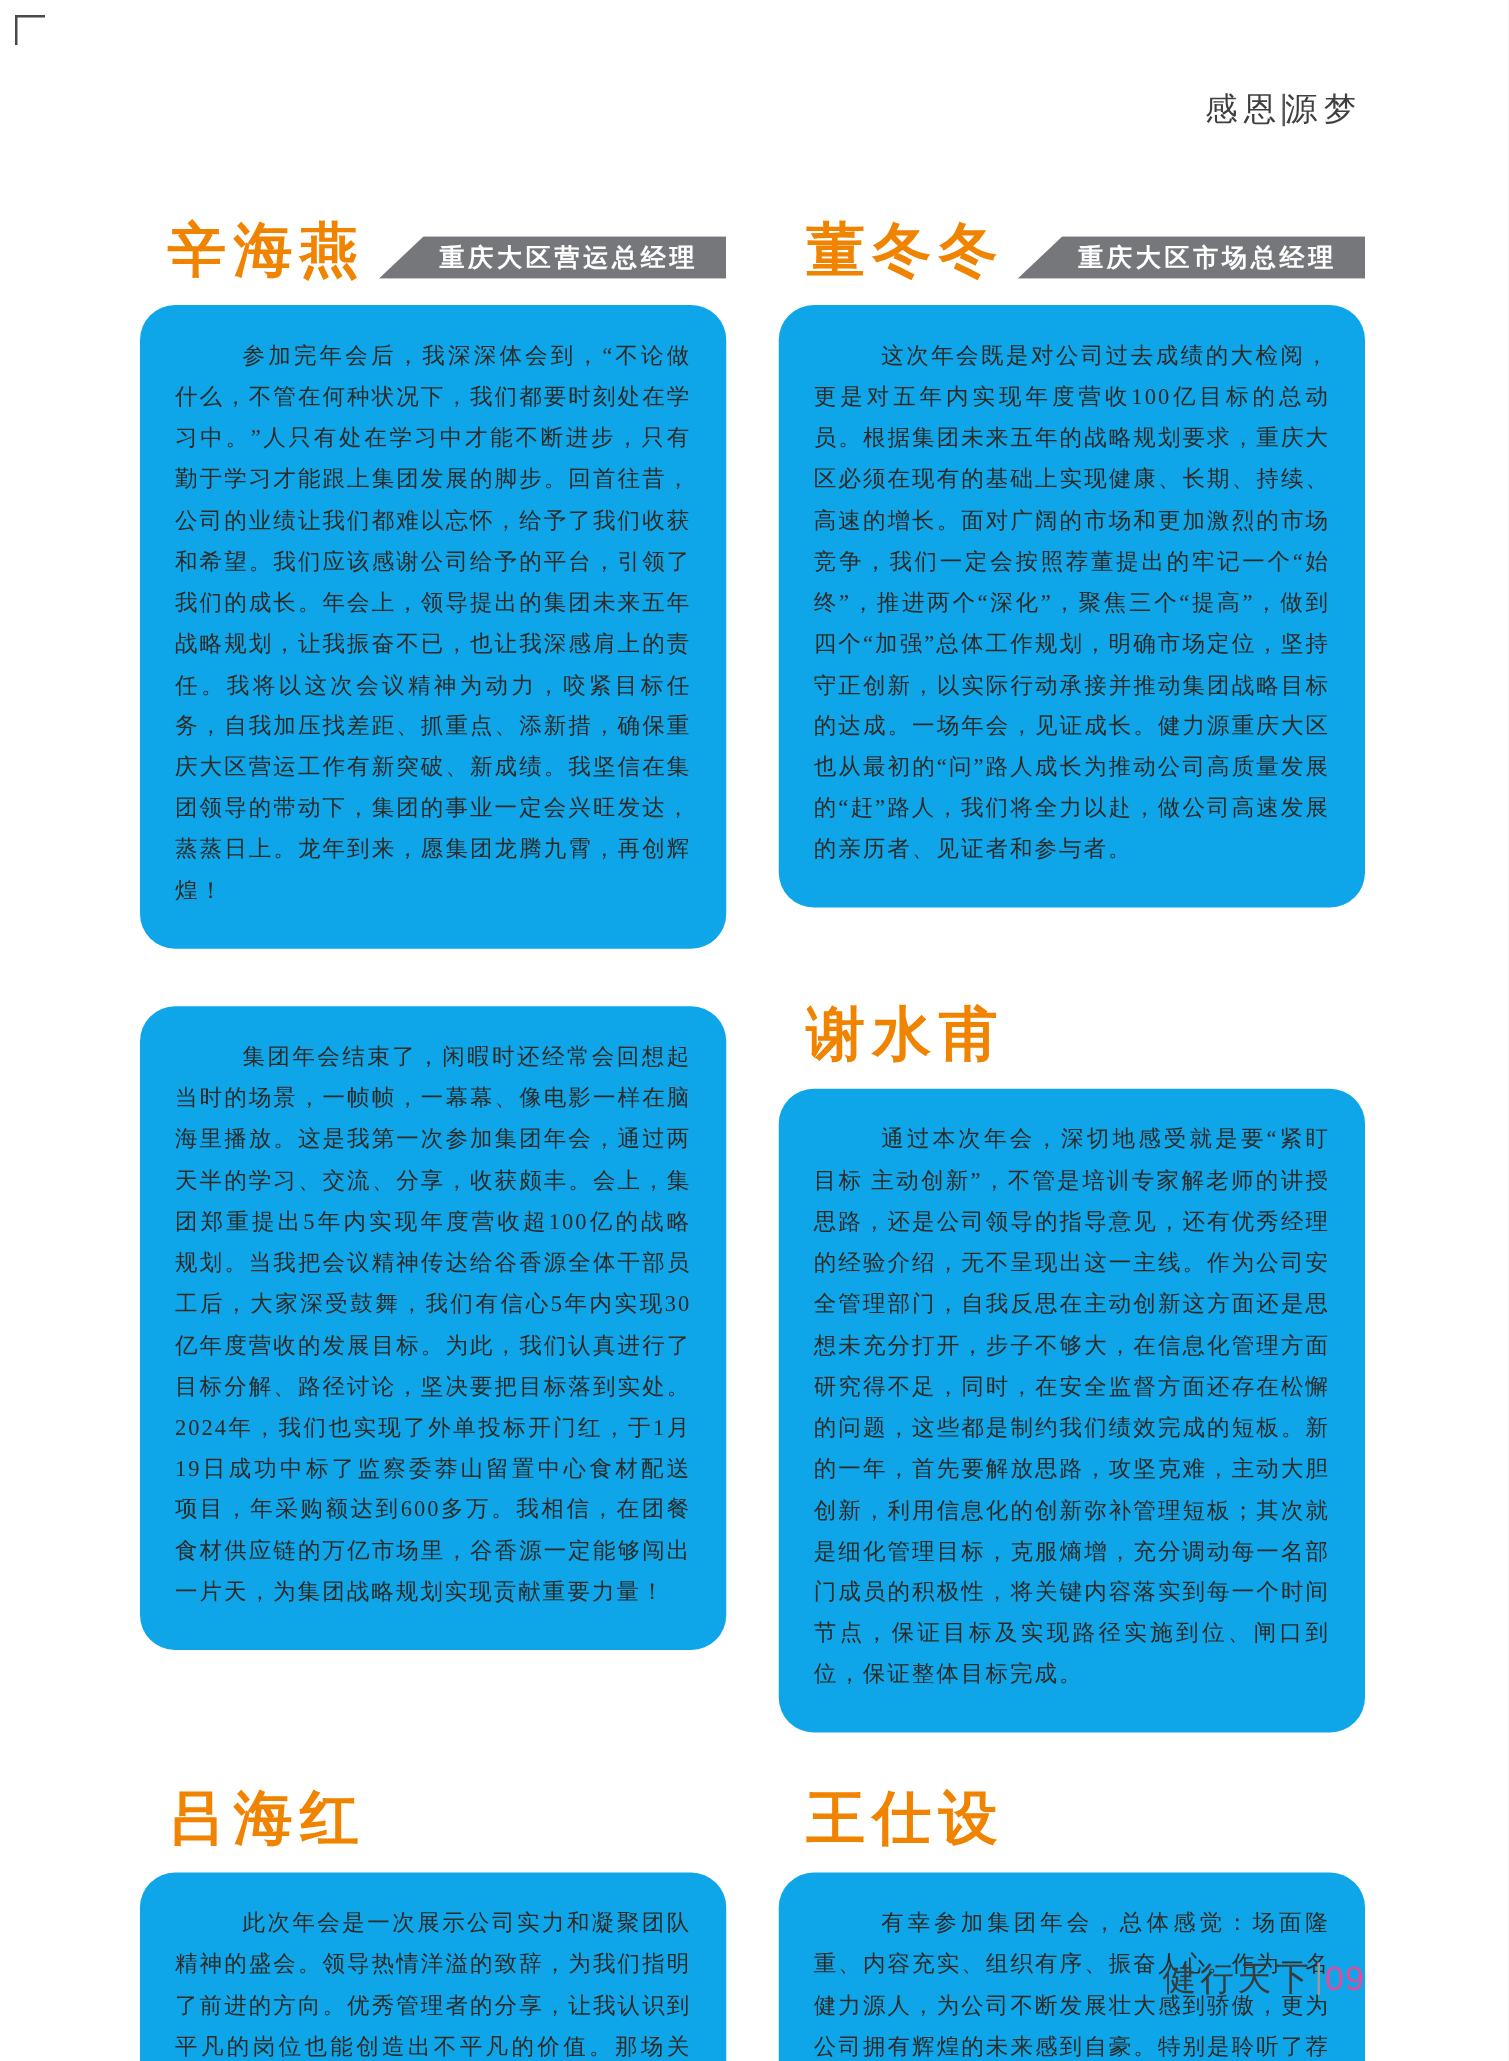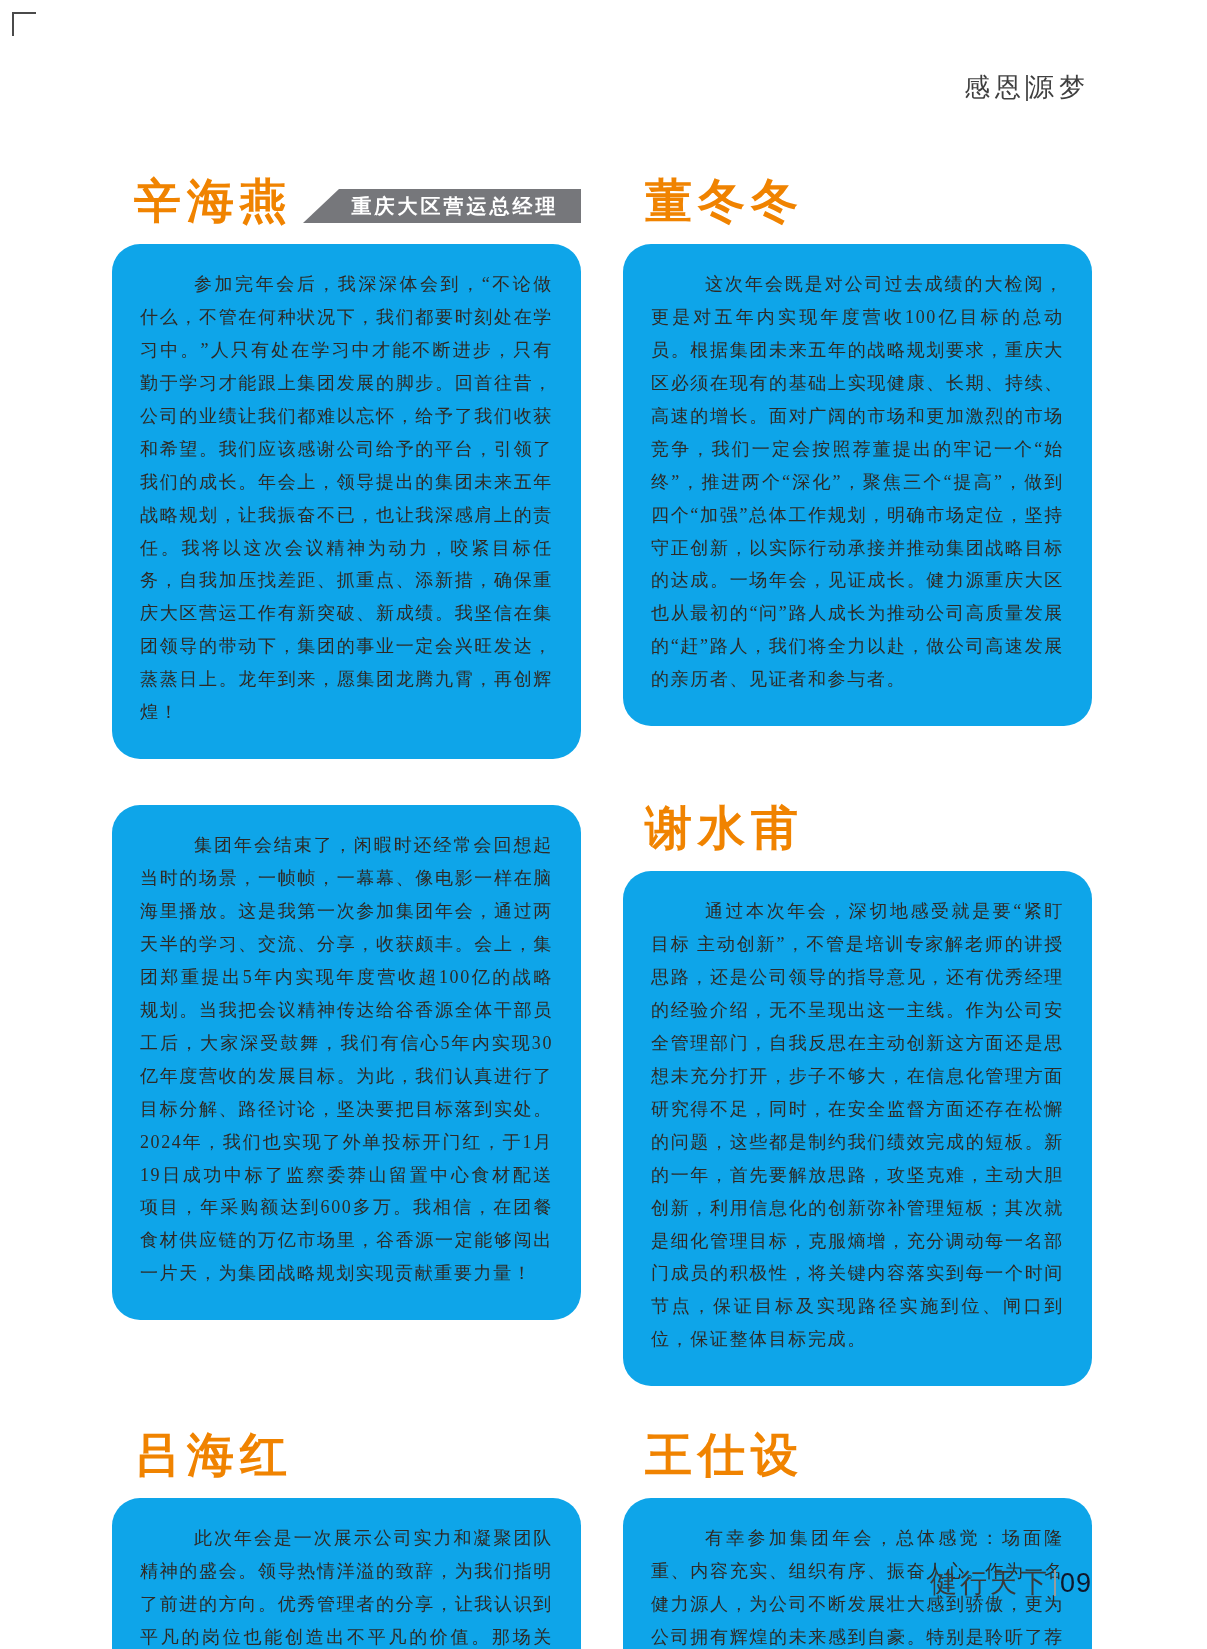--- a/index.html
+++ b/index.html
@@ -66,21 +66,21 @@
     letter-spacing:0.09em;
     text-align:justify;
     text-indent:3em;
   }
   .page-footer{
     position:absolute;bottom:48px;right:115px;
     display:flex;align-items:center;gap:4px;
     font-family:"Liberation Sans", sans-serif;
   }
   .footer-brand{color:#3a3a3a;font-size:27px;letter-spacing:3px;}
-  .footer-num{color:#0f172a;font-size:27px;letter-spacing:1px;}
+  .footer-num{color:#ec4899;font-size:27px;letter-spacing:1px;}
   .v-sep2{width:2px;height:26px;background:#9a9a9a;}
 </style>
 </head>
 <body>
 
 <div class="page">
 
   <div class="corner-mark"></div>
 
   <div class="page-header">
@@ -97,20 +97,21 @@
         <span class="t-banner">重庆大区营运总经理</span>
       </div>
       <div class="t-card">
         <p class="t-body">参加完年会后，我深深体会到，“不论做什么，不管在何种状况下，我们都要时刻处在学习中。”人只有处在学习中才能不断进步，只有勤于学习才能跟上集团发展的脚步。回首往昔，公司的业绩让我们都难以忘怀，给予了我们收获和希望。我们应该感谢公司给予的平台，引领了我们的成长。年会上，领导提出的集团未来五年战略规划，让我振奋不已，也让我深感肩上的责任。我将以这次会议精神为动力，咬紧目标任务，自我加压找差距、抓重点、添新措，确保重庆大区营运工作有新突破、新成绩。我坚信在集团领导的带动下，集团的事业一定会兴旺发达，蒸蒸日上。龙年到来，愿集团龙腾九霄，再创辉煌！</p>
       </div>
     </div>
 
     <div class="t-block">
       <div class="t-head">
         <span class="t-name">董冬冬</span>
+        <span class="t-banner">重庆大区市场总经理</span>
       </div>
       <div class="t-card">
         <p class="t-body">这次年会既是对公司过去成绩的大检阅，更是对五年内实现年度营收100亿目标的总动员。根据集团未来五年的战略规划要求，重庆大区必须在现有的基础上实现健康、长期、持续、高速的增长。面对广阔的市场和更加激烈的市场竞争，我们一定会按照荐董提出的牢记一个“始终”，推进两个“深化”，聚焦三个“提高”，做到四个“加强”总体工作规划，明确市场定位，坚持守正创新，以实际行动承接并推动集团战略目标的达成。一场年会，见证成长。健力源重庆大区也从最初的“问”路人成长为推动公司高质量发展的“赶”路人，我们将全力以赴，做公司高速发展的亲历者、见证者和参与者。</p>
       </div>
     </div>
 
     <div class="t-block">
       <div class="t-card">
         <p class="t-body">集团年会结束了，闲暇时还经常会回想起当时的场景，一帧帧，一幕幕、像电影一样在脑海里播放。这是我第一次参加集团年会，通过两天半的学习、交流、分享，收获颇丰。会上，集团郑重提出5年内实现年度营收超100亿的战略规划。当我把会议精神传达给谷香源全体干部员工后，大家深受鼓舞，我们有信心5年内实现30亿年度营收的发展目标。为此，我们认真进行了目标分解、路径讨论，坚决要把目标落到实处。2024年，我们也实现了外单投标开门红，于1月19日成功中标了监察委莽山留置中心食材配送项目，年采购额达到600多万。我相信，在团餐食材供应链的万亿市场里，谷香源一定能够闯出一片天，为集团战略规划实现贡献重要力量！</p>
       </div>

